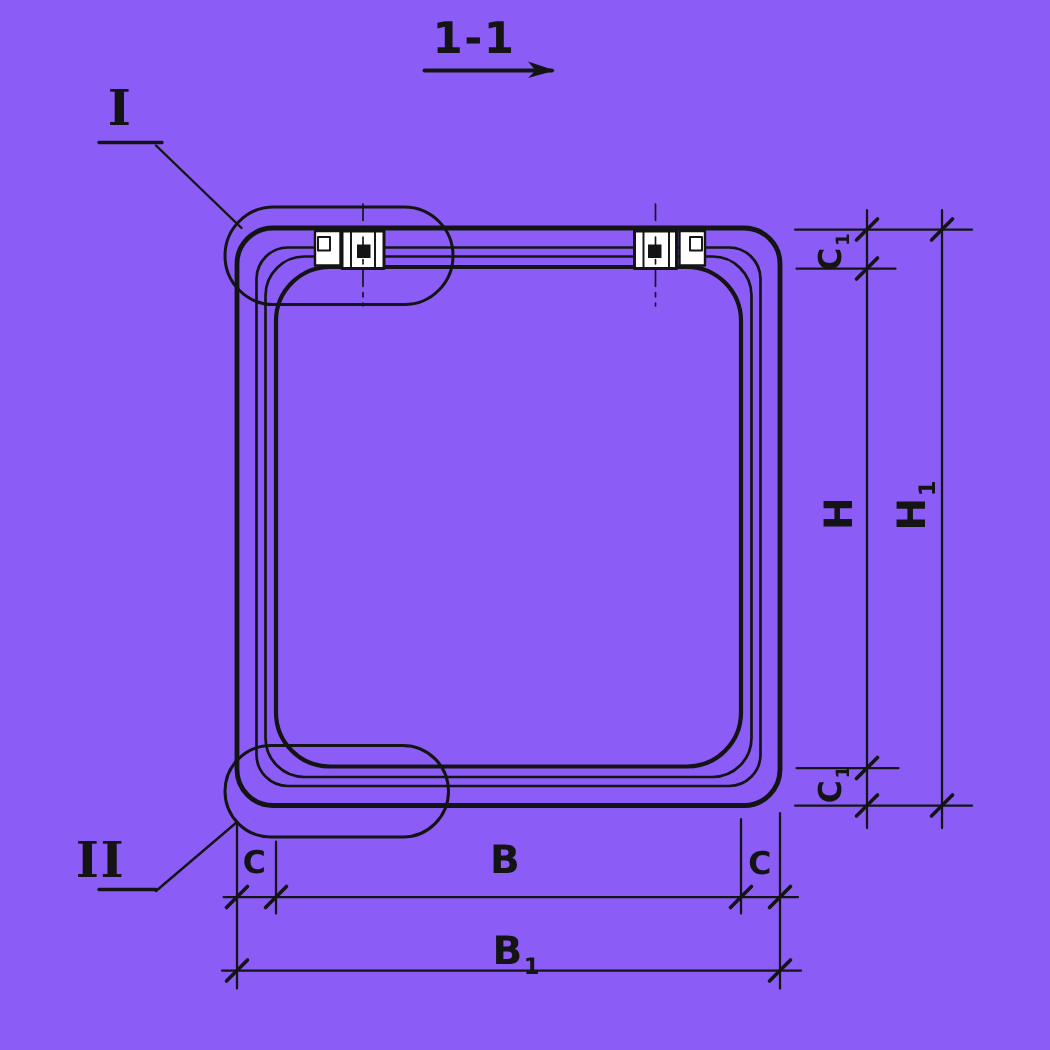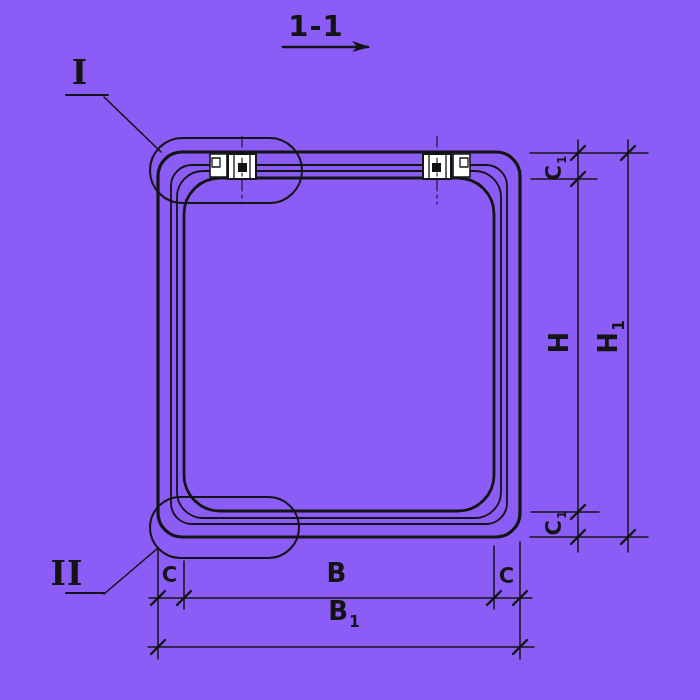--- a/index.html
+++ b/index.html
@@ -129,21 +129,21 @@
   <div class="lbl serif sz-detail" style="left:80px;top:72px;">I</div>
 
   <div class="lbl serif sz-detail" style="left:67px;top:573px;">II</div>
 
   <div class="lbl sz-mid" style="left:170px;top:577px;"><span>C</span><sub></sub></div>
 
   <div class="lbl sz-big" style="left:337px;top:576px;"><span>B</span><sub></sub></div>
 
   <div class="lbl sz-mid" style="left:507px;top:578px;"><span>C</span><sub></sub></div>
 
-  <div class="lbl sz-big" style="left:344px;top:614px;"><span>B</span><sub>1</sub></div>
+  <div class="lbl sz-big" style="left:344px;top:637px;"><span>B</span><sub>1</sub></div>
 
   <div class="lbl rot sz-mid" style="left:556px;top:168px;"><span>C</span><sub>1</sub></div>
 
   <div class="lbl rot sz-big" style="left:562px;top:342px;"><span>H</span><sub></sub></div>
 
   <div class="lbl rot sz-big" style="left:611px;top:337px;"><span>H</span><sub>1</sub></div>
 
   <div class="lbl rot sz-mid" style="left:556px;top:523px;"><span>C</span><sub>1</sub></div>
 
 </div>

